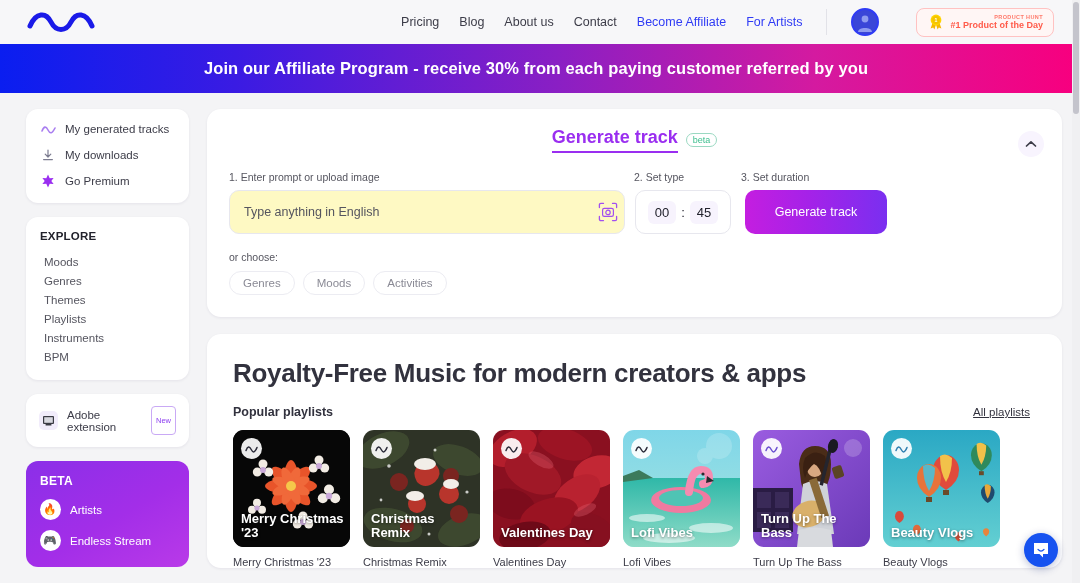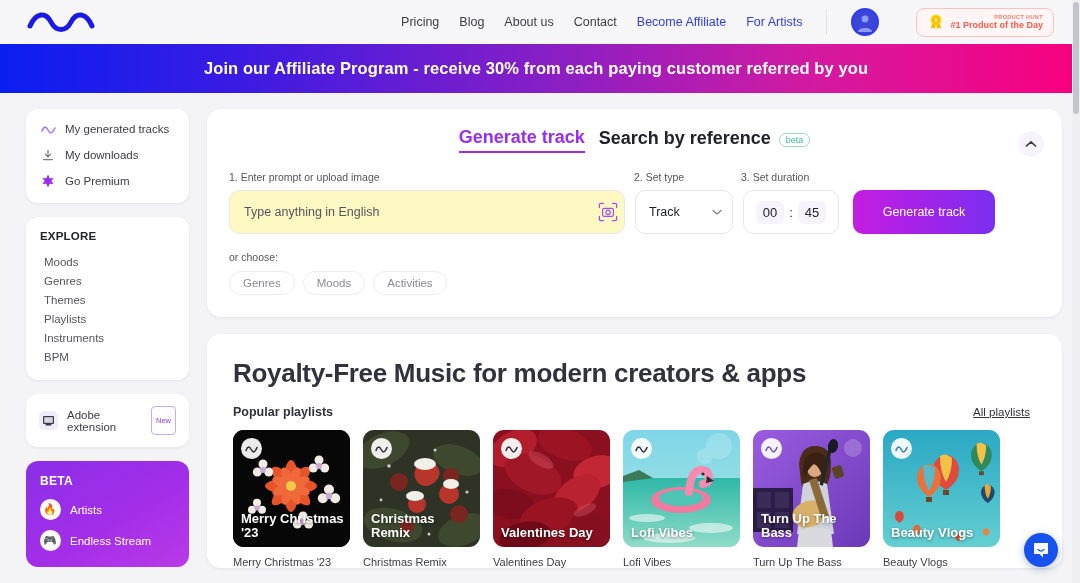--- a/index.html
+++ b/index.html
@@ -322,21 +322,20 @@
         <span class="beta-label">Endless Stream</span>
       </div>
     </div>
   </div>
 
   <div class="main">
 
     <div class="gen-card">
       <div class="tabs">
         <div class="tab active">Generate track</div>
-        <div class="tab">Search by reference</div>
         <span class="beta-chip">beta</span>
       </div>
 
       <div class="collapse-btn">
         <svg width="12" height="8" viewBox="0 0 12 8">
           <path d="M1.5 6 L6 1.8 L10.5 6" stroke="#3c3c48" stroke-width="1.7" fill="none" stroke-linecap="round" stroke-linejoin="round"></path>
         </svg>
       </div>
 
       <div class="form-labels">
@@ -350,26 +349,20 @@
           <input class="prompt-input" type="text" placeholder="Type anything in English" style="">
           <span class="cam-btn">
             <svg width="20" height="20" viewBox="0 0 20 20">
               <path d="M1.4 5.5 V2.8 A1.4 1.4 0 0 1 2.8 1.4 H5.5 M14.5 1.4 H17.2 A1.4 1.4 0 0 1 18.6 2.8 V5.5 M18.6 14.5 V17.2 A1.4 1.4 0 0 1 17.2 18.6 H14.5 M5.5 18.6 H2.8 A1.4 1.4 0 0 1 1.4 17.2 V14.5" stroke="#a24ff0" stroke-width="1.3" fill="none" stroke-linecap="round"></path>
               <rect x="4.6" y="6.4" width="10.8" height="8" rx="1.7" stroke="#a24ff0" stroke-width="1.2" fill="none"></rect>
               <circle cx="10" cy="10.4" r="2.2" stroke="#a24ff0" stroke-width="1.2" fill="none"></circle>
             </svg>
           </span>
         </div>
 
-        <div class="type-box">
-          <span>Track</span>
-          <svg width="10" height="7" viewBox="0 0 10 7">
-            <path d="M1 1.5 L5 5 L9 1.5" stroke="#7c7c90" stroke-width="1.2" fill="none" stroke-linecap="round" stroke-linejoin="round"></path>
-          </svg>
-        </div>
 
         <div class="dur-box">
           <span class="dur-seg">00</span>
           <span class="dur-colon">:</span>
           <span class="dur-seg">45</span>
         </div>
 
         <button class="gen-btn">Generate track</button>
       </div>
 

